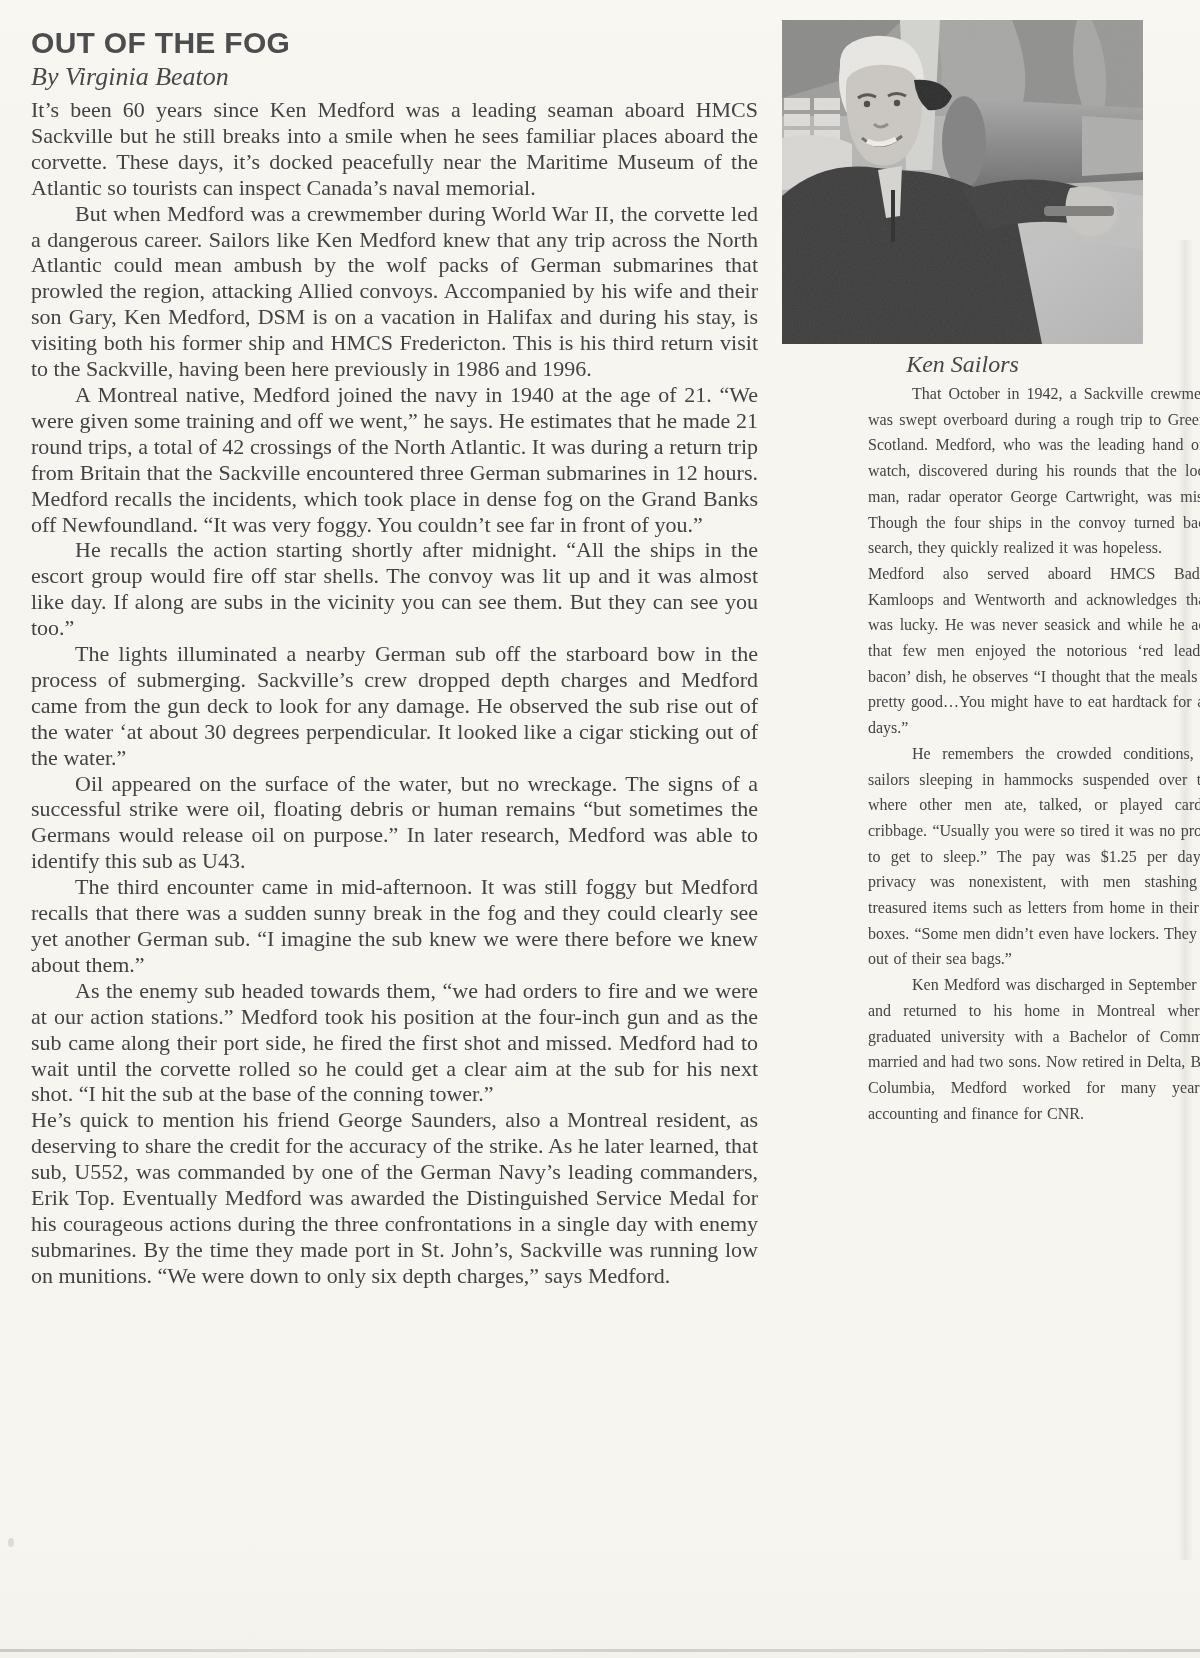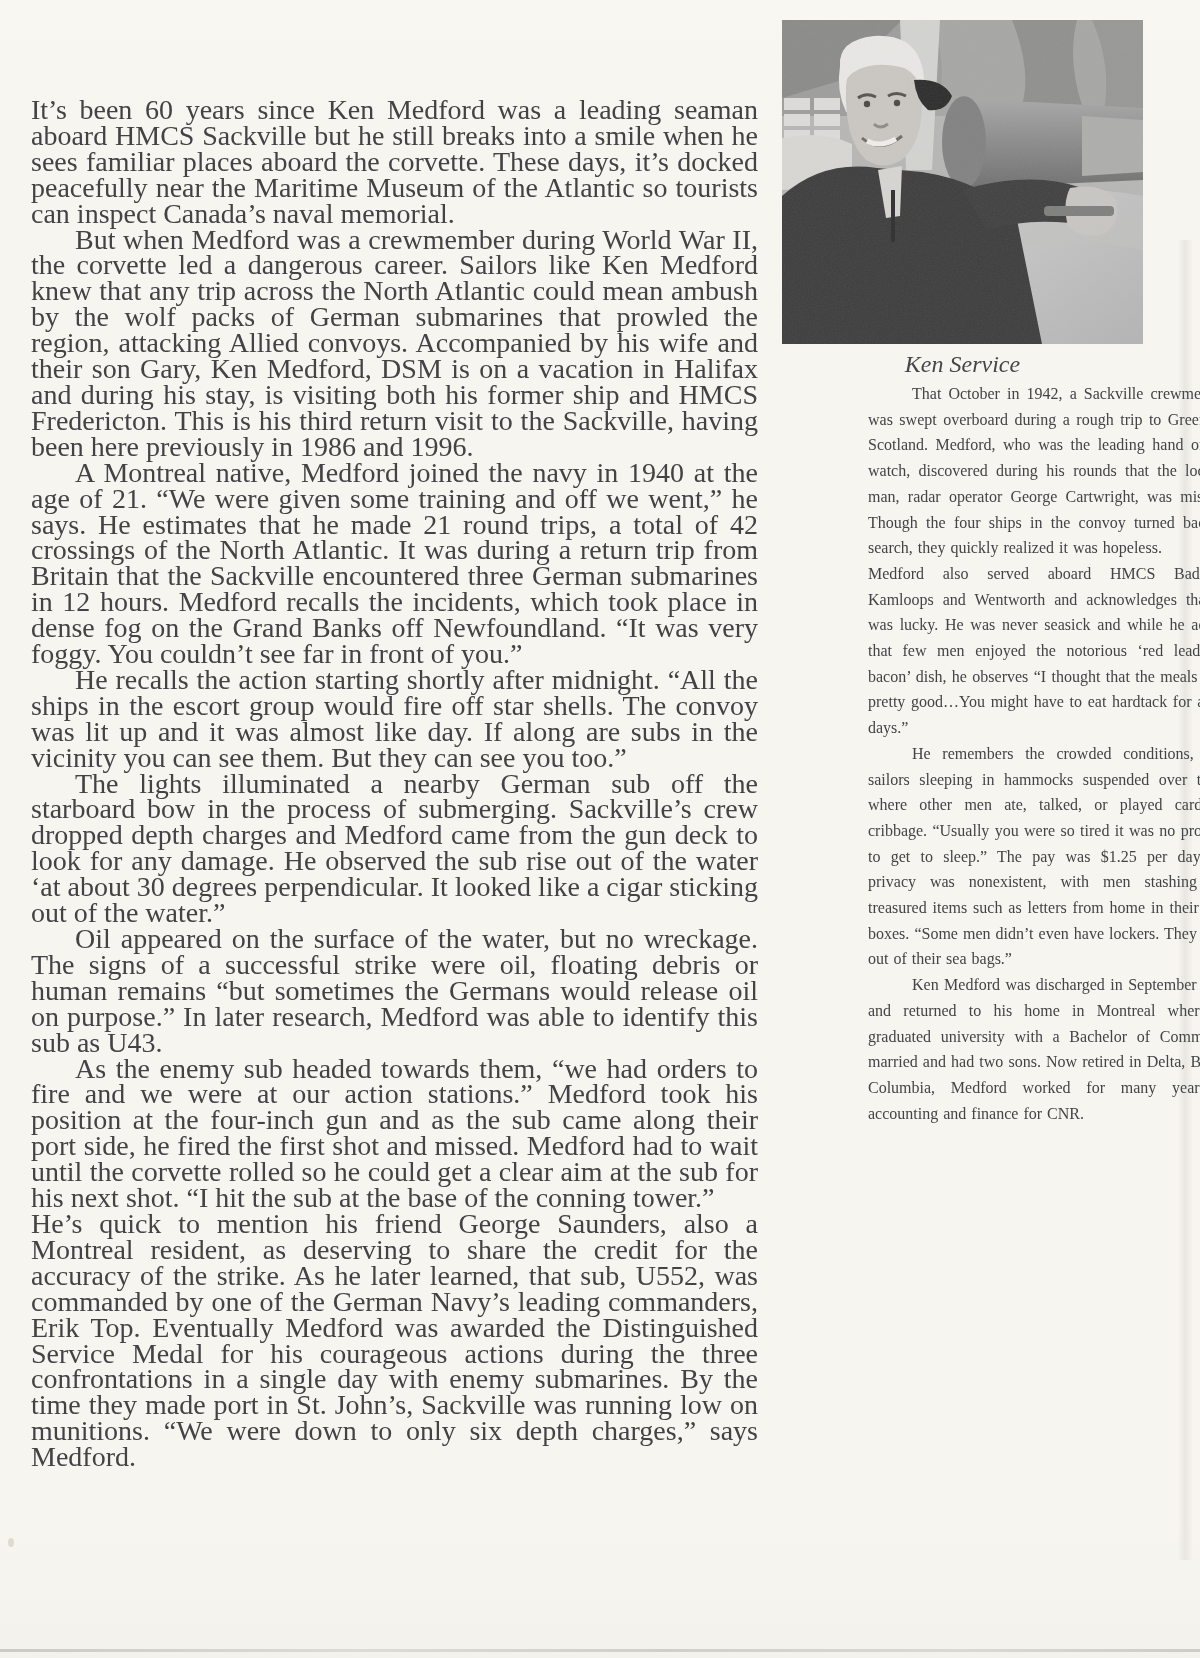--- a/index.html
+++ b/index.html
@@ -31,21 +31,21 @@
   .byline {
     font-style: italic;
     font-size: 26px;
     color: #48484b;
     margin-top: 3px;
   }
   .left-col {
     position: absolute;
     left: 31px; top: 97px;
     width: 727px;
-    font-size: 28px;
+    font-size: 22px;
     line-height: 25.9px;
     text-align: justify;
     color: #434346;
   }
   .right-col {
     position: absolute;
     left: 820px; top: 381px;
     width: 366px;
     font-size: 16px;
     line-height: 25.7px;
@@ -94,20 +94,24 @@
     width: 6px; height: 9px;
     background: #dedbd2;
     border-radius: 50%;
   }
 </style>
 </head>
 <body>
 
 <div class="page">
 
+  <div class="header">
+    <div class="title">OUT OF THE FOG</div>
+    <div class="byline">By Virginia Beaton</div>
+  </div>
 
   <div class="photo-fig">
     <div class="photo-frame">
 
       <svg width="361" height="324" viewBox="0 0 361 324" xmlns="http://www.w3.org/2000/svg">
         <defs>
           <linearGradient id="gunGrad" x1="0" y1="0" x2="0" y2="1">
             <stop offset="0" stop-color="#a8a8a8"></stop>
             <stop offset="0.45" stop-color="#8d8d8d"></stop>
             <stop offset="1" stop-color="#6f6f6f"></stop>
@@ -170,30 +174,31 @@
         <path d="M106 76 Q114 71 124 76" stroke="#55524e" stroke-width="3" fill="none"></path>
         <circle cx="85" cy="84" r="3.2" fill="#4a4743"></circle>
         <circle cx="115" cy="83" r="3.2" fill="#4a4743"></circle>
         <path d="M92 104 Q98 110 106 104" stroke="#8f8a84" stroke-width="3" fill="none"></path>
         <path d="M80 118 Q98 134 120 116" stroke="#6e6a64" stroke-width="3" fill="none"></path>
         <path d="M85 121 Q98 128 114 119" stroke="#efeeea" stroke-width="5" fill="none"></path>
 
         <rect x="0" y="0" width="361" height="324" filter="url(#grain)" opacity="0.55"></rect>
       </svg>
     </div>
-    <div class="photo-caption">Ken Service</div>
+    <div class="photo-caption">Ken Sailors</div>
   </div>
 
   <div class="left-col">
       <p class="para">It’s been 60 years since Ken Medford was a leading seaman aboard HMCS Sackville but he still breaks into a smile when he sees familiar places aboard the corvette. These days, it’s docked peacefully near the Maritime Museum of the Atlantic so tourists can inspect Canada’s naval memorial.</p>
       <p class="para indent">But when Medford was a crewmember during World War II, the corvette led a dangerous career. Sailors like Ken Medford knew that any trip across the North Atlantic could mean ambush by the wolf packs of German submarines that prowled the region, attacking Allied convoys. Accompanied by his wife and their son Gary, Ken Medford, DSM is on a vacation in Halifax and during his stay, is visiting both his former ship and HMCS Fredericton. This is his third return visit to the Sackville, having been here previously in 1986 and 1996.</p>
       <p class="para indent">A Montreal native, Medford joined the navy in 1940 at the age of 21. “We were given some training and off we went,” he says. He estimates that he made 21 round trips, a total of 42 crossings of the North Atlantic. It was during a return trip from Britain that the Sackville encountered three German submarines in 12 hours. Medford recalls the incidents, which took place in dense fog on the Grand Banks off Newfoundland. “It was very foggy. You couldn’t see far in front of you.”</p>
       <p class="para indent">He recalls the action starting shortly after midnight. “All the ships in the escort group would fire off star shells. The convoy was lit up and it was almost like day. If along are subs in the vicinity you can see them. But they can see you too.”</p>
       <p class="para indent">The lights illuminated a nearby German sub off the starboard bow in the process of submerging. Sackville’s crew dropped depth charges and Medford came from the gun deck to look for any damage. He observed the sub rise out of the water ‘at about 30 degrees perpendicular. It looked like a cigar sticking out of the water.”</p>
       <p class="para indent">Oil appeared on the surface of the water, but no wreckage. The signs of a successful strike were oil, floating debris or human remains “but sometimes the Germans would release oil on purpose.” In later research, Medford was able to identify this sub as U43.</p>
+      <p class="para indent">The third encounter came in mid-afternoon. It was still foggy but Medford recalls that there was a sudden sunny break in the fog and they could clearly see yet another German sub. “I imagine the sub knew we were there before we knew about them.”</p>
       <p class="para indent">As the enemy sub headed towards them, “we had orders to fire and we were at our action stations.” Medford took his position at the four-inch gun and as the sub came along their port side, he fired the first shot and missed. Medford had to wait until the corvette rolled so he could get a clear aim at the sub for his next shot. “I hit the sub at the base of the conning tower.”</p>
       <p class="para">He’s quick to mention his friend George Saunders, also a Montreal resident, as deserving to share the credit for the accuracy of the strike. As he later learned, that sub, U552, was commanded by one of the German Navy’s leading commanders, Erik Top. Eventually Medford was awarded the Distinguished Service Medal for his courageous actions during the three confrontations in a single day with enemy submarines. By the time they made port in St. John’s, Sackville was running low on munitions. “We were down to only six depth charges,” says Medford.</p>
     </div>
   <div class="right-col">
       <p class="para indent">That October in 1942, a Sackville crewmember was swept overboard during a rough trip to Greenoch, Scotland. Medford, who was the leading hand on the watch, discovered during his rounds that the lookout man, radar operator George Cartwright, was missing. Though the four ships in the convoy turned back to search, they quickly realized it was hopeless.</p>
       <p class="para">Medford also served aboard HMCS Baddeck, Kamloops and Wentworth and acknowledges that he was lucky. He was never seasick and while he admits that few men enjoyed the notorious ‘red lead and bacon’ dish, he observes “I thought that the meals were pretty good…You might have to eat hardtack for a few days.”</p>
       <p class="para indent">He remembers the crowded conditions, with sailors sleeping in hammocks suspended over tables where other men ate, talked, or played cards or cribbage. “Usually you were so tired it was no problem to get to sleep.” The pay was $1.25 per day and privacy was nonexistent, with men stashing any treasured items such as letters from home in their ditty boxes. “Some men didn’t even have lockers. They lived out of their sea bags.”</p>
       <p class="para indent">Ken Medford was discharged in September 1945 and returned to his home in Montreal where he graduated university with a Bachelor of Commerce, married and had two sons. Now retired in Delta, British Columbia, Medford worked for many years in accounting and finance for CNR.</p>
     </div>
 

